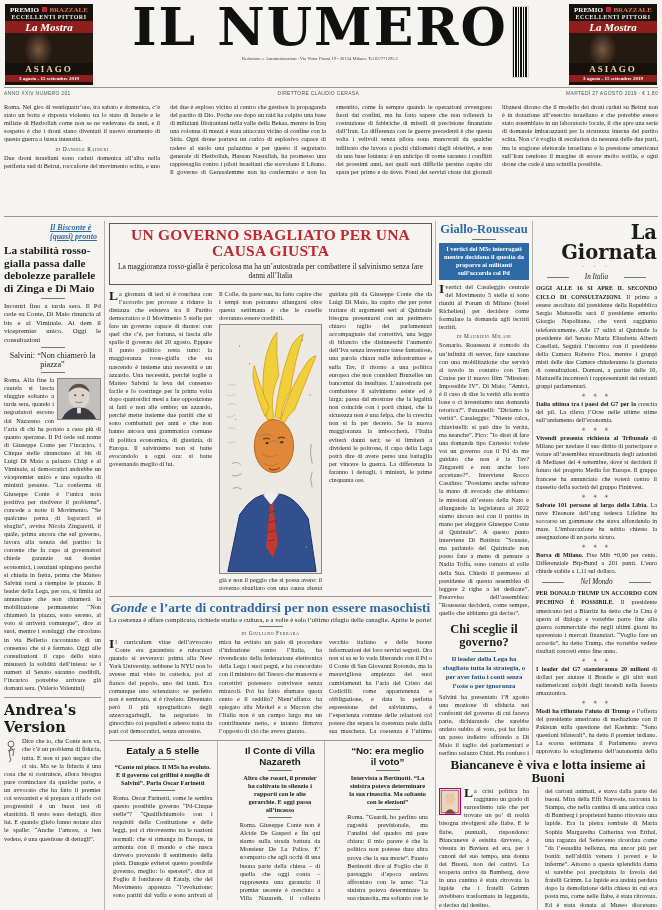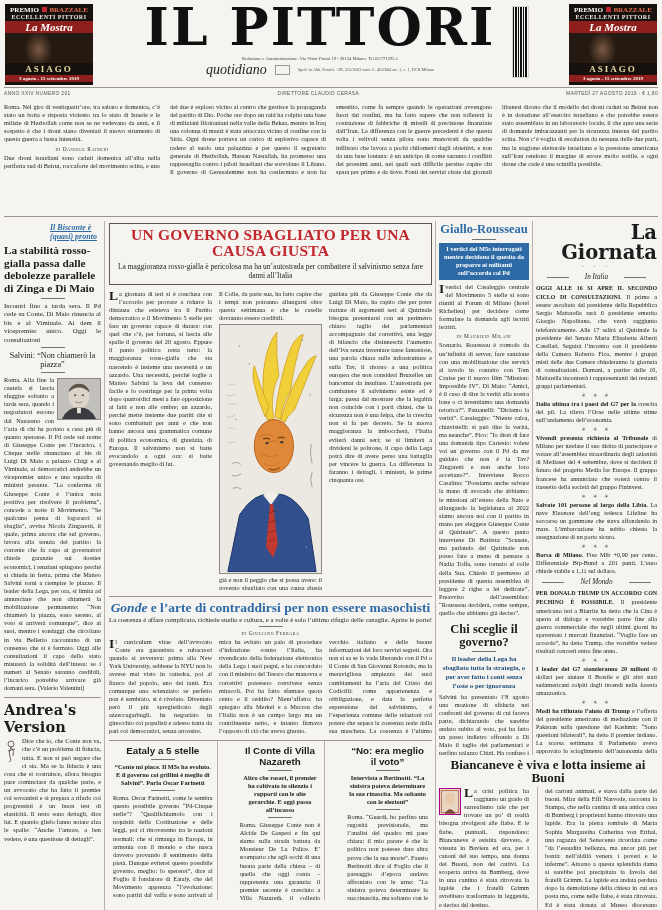--- a/index.html
+++ b/index.html
@@ -124,27 +124,22 @@
   <div class="ad ad-left">
     <div class="l1"><span>PREMIO</span> <span class="sq"></span> <span class="brand">BRAZZALE</span></div>
     <div class="l2">ECCELLENTI PITTORI</div>
     <div class="mostra">La Mostra</div>
     <div class="portrait"></div>
     <div class="city">ASIAGO</div>
     <div class="dates">3 agosto - 15 settembre 2019</div>
   </div>
 
   <div class="masthead">
-    <div class="title">IL PITTORI</div>
+    <div class="title">IL NUMERO</div>
     <div class="addr">Redazione e Amministrazione: Via Vittor Pisani 19 - 20124 Milano. Tel 02/771295.1</div>
-    <div class="mast-row">
-      <span class="quot">quotidiano</span>
-      <span class="euflag"></span>
-      <span class="rightline">Sped. in Abb. Postale - DL 353/2003 conv. L. 46/2004 art. 1, c. 1, DCB Milano</span>
-    </div>
   </div>
 
   <div class="barcode"></div>
 
   <div class="ad ad-right">
     <div class="l1"><span>PREMIO</span> <span class="sq"></span> <span class="brand">BRAZZALE</span></div>
     <div class="l2">ECCELLENTI PITTORI</div>
     <div class="mostra">La Mostra</div>
     <div class="portrait"></div>
     <div class="city">ASIAGO</div>

